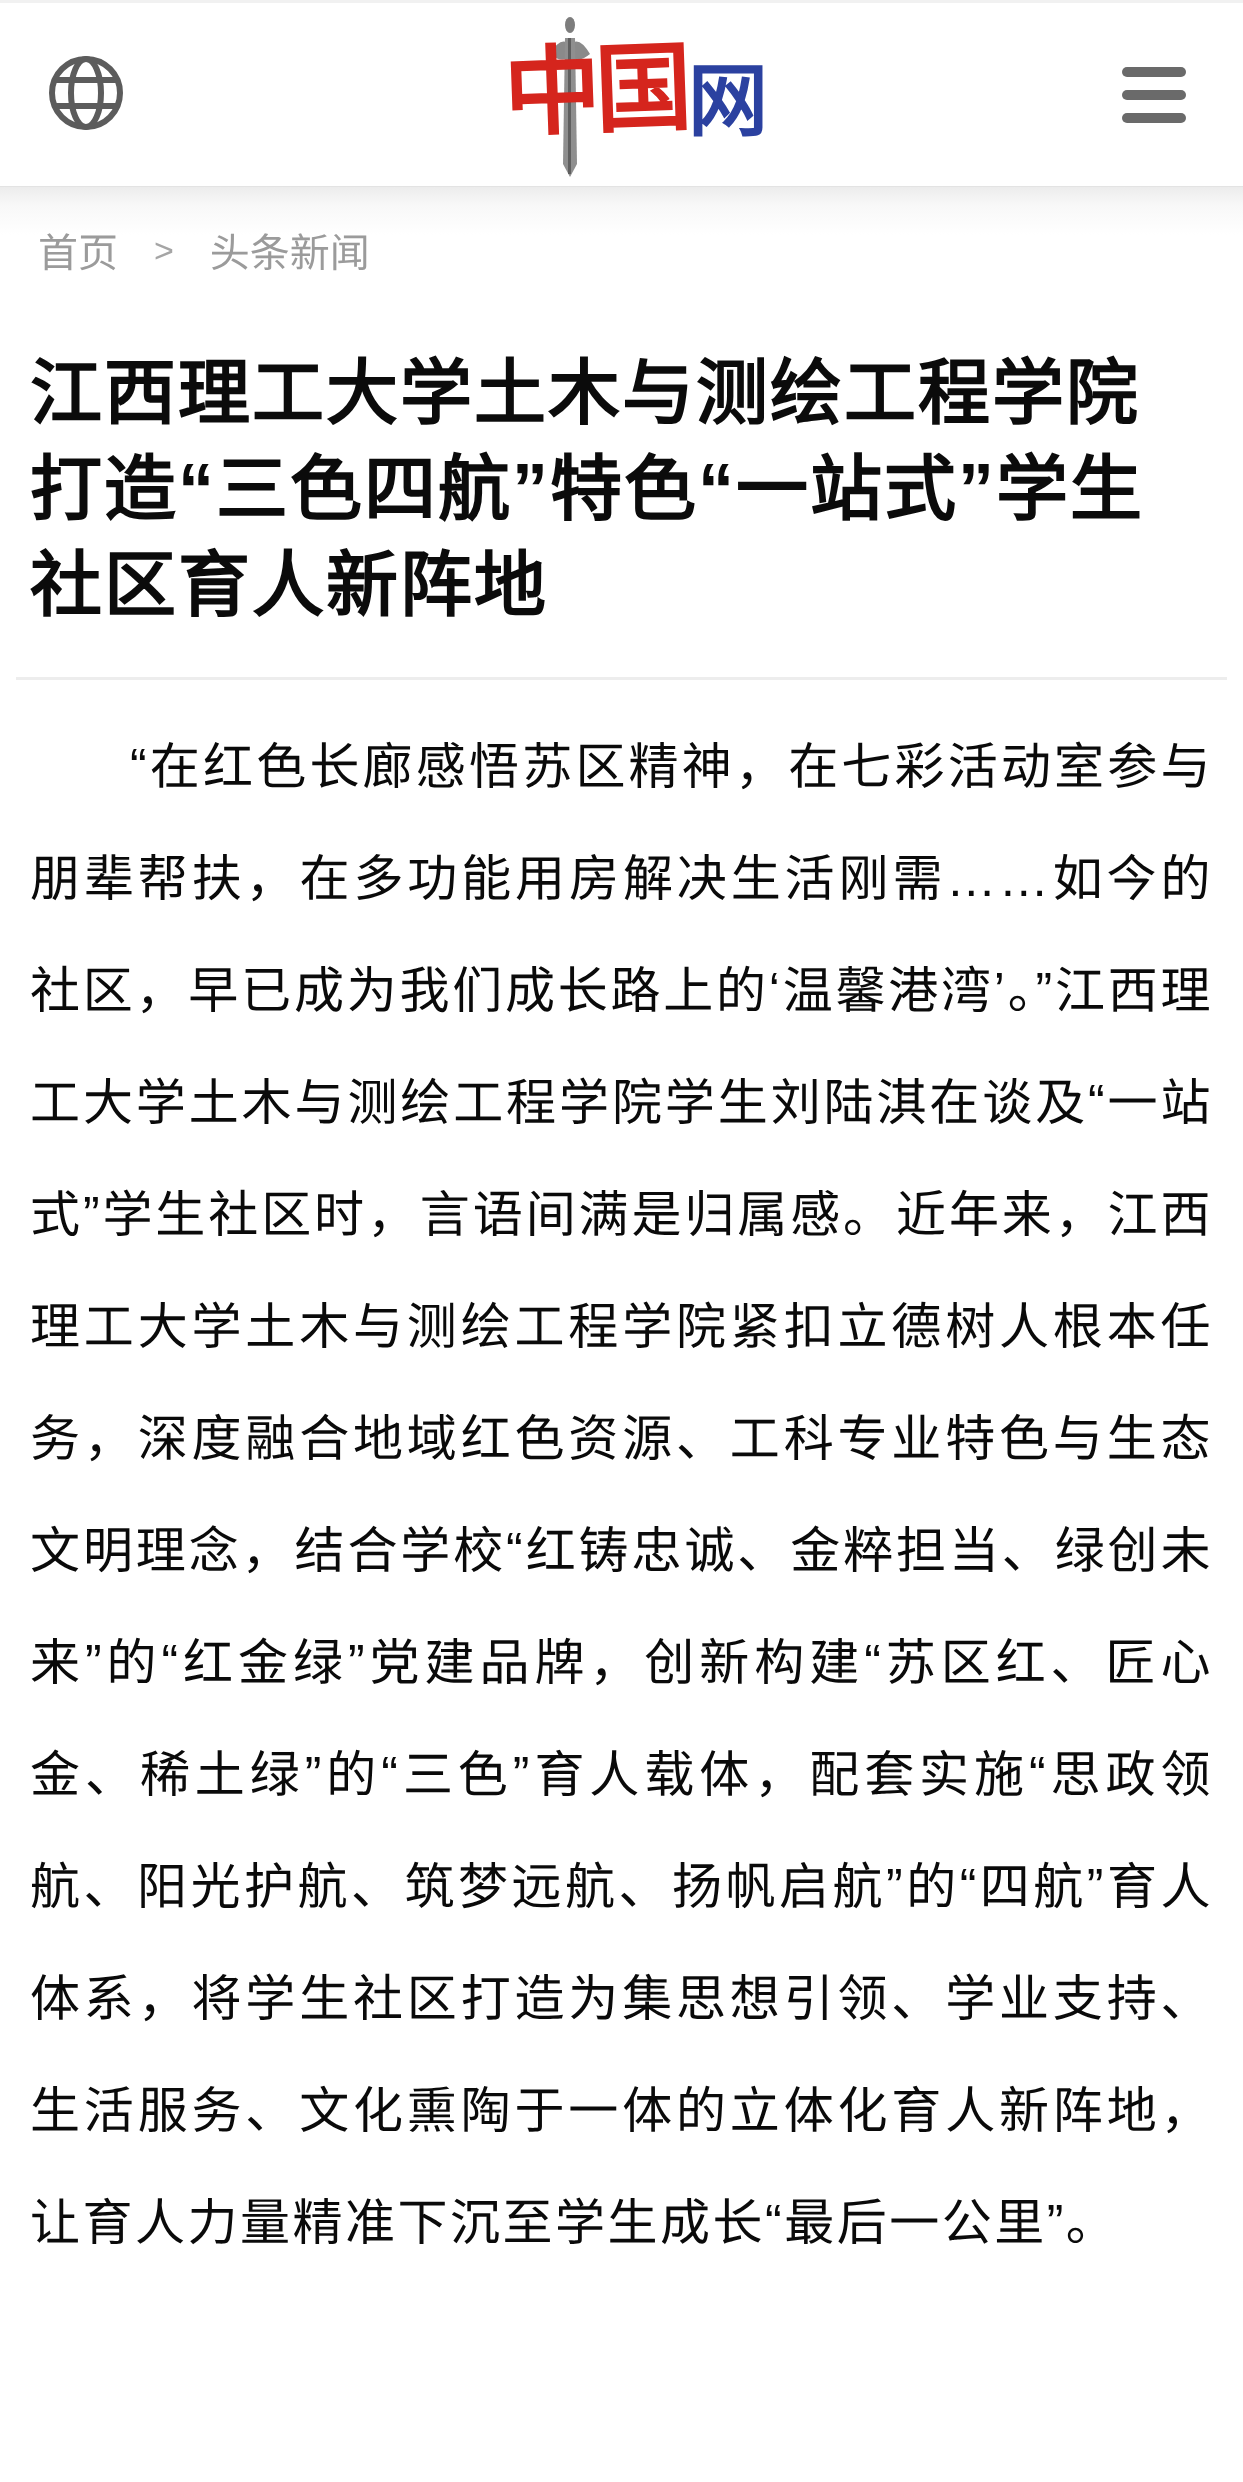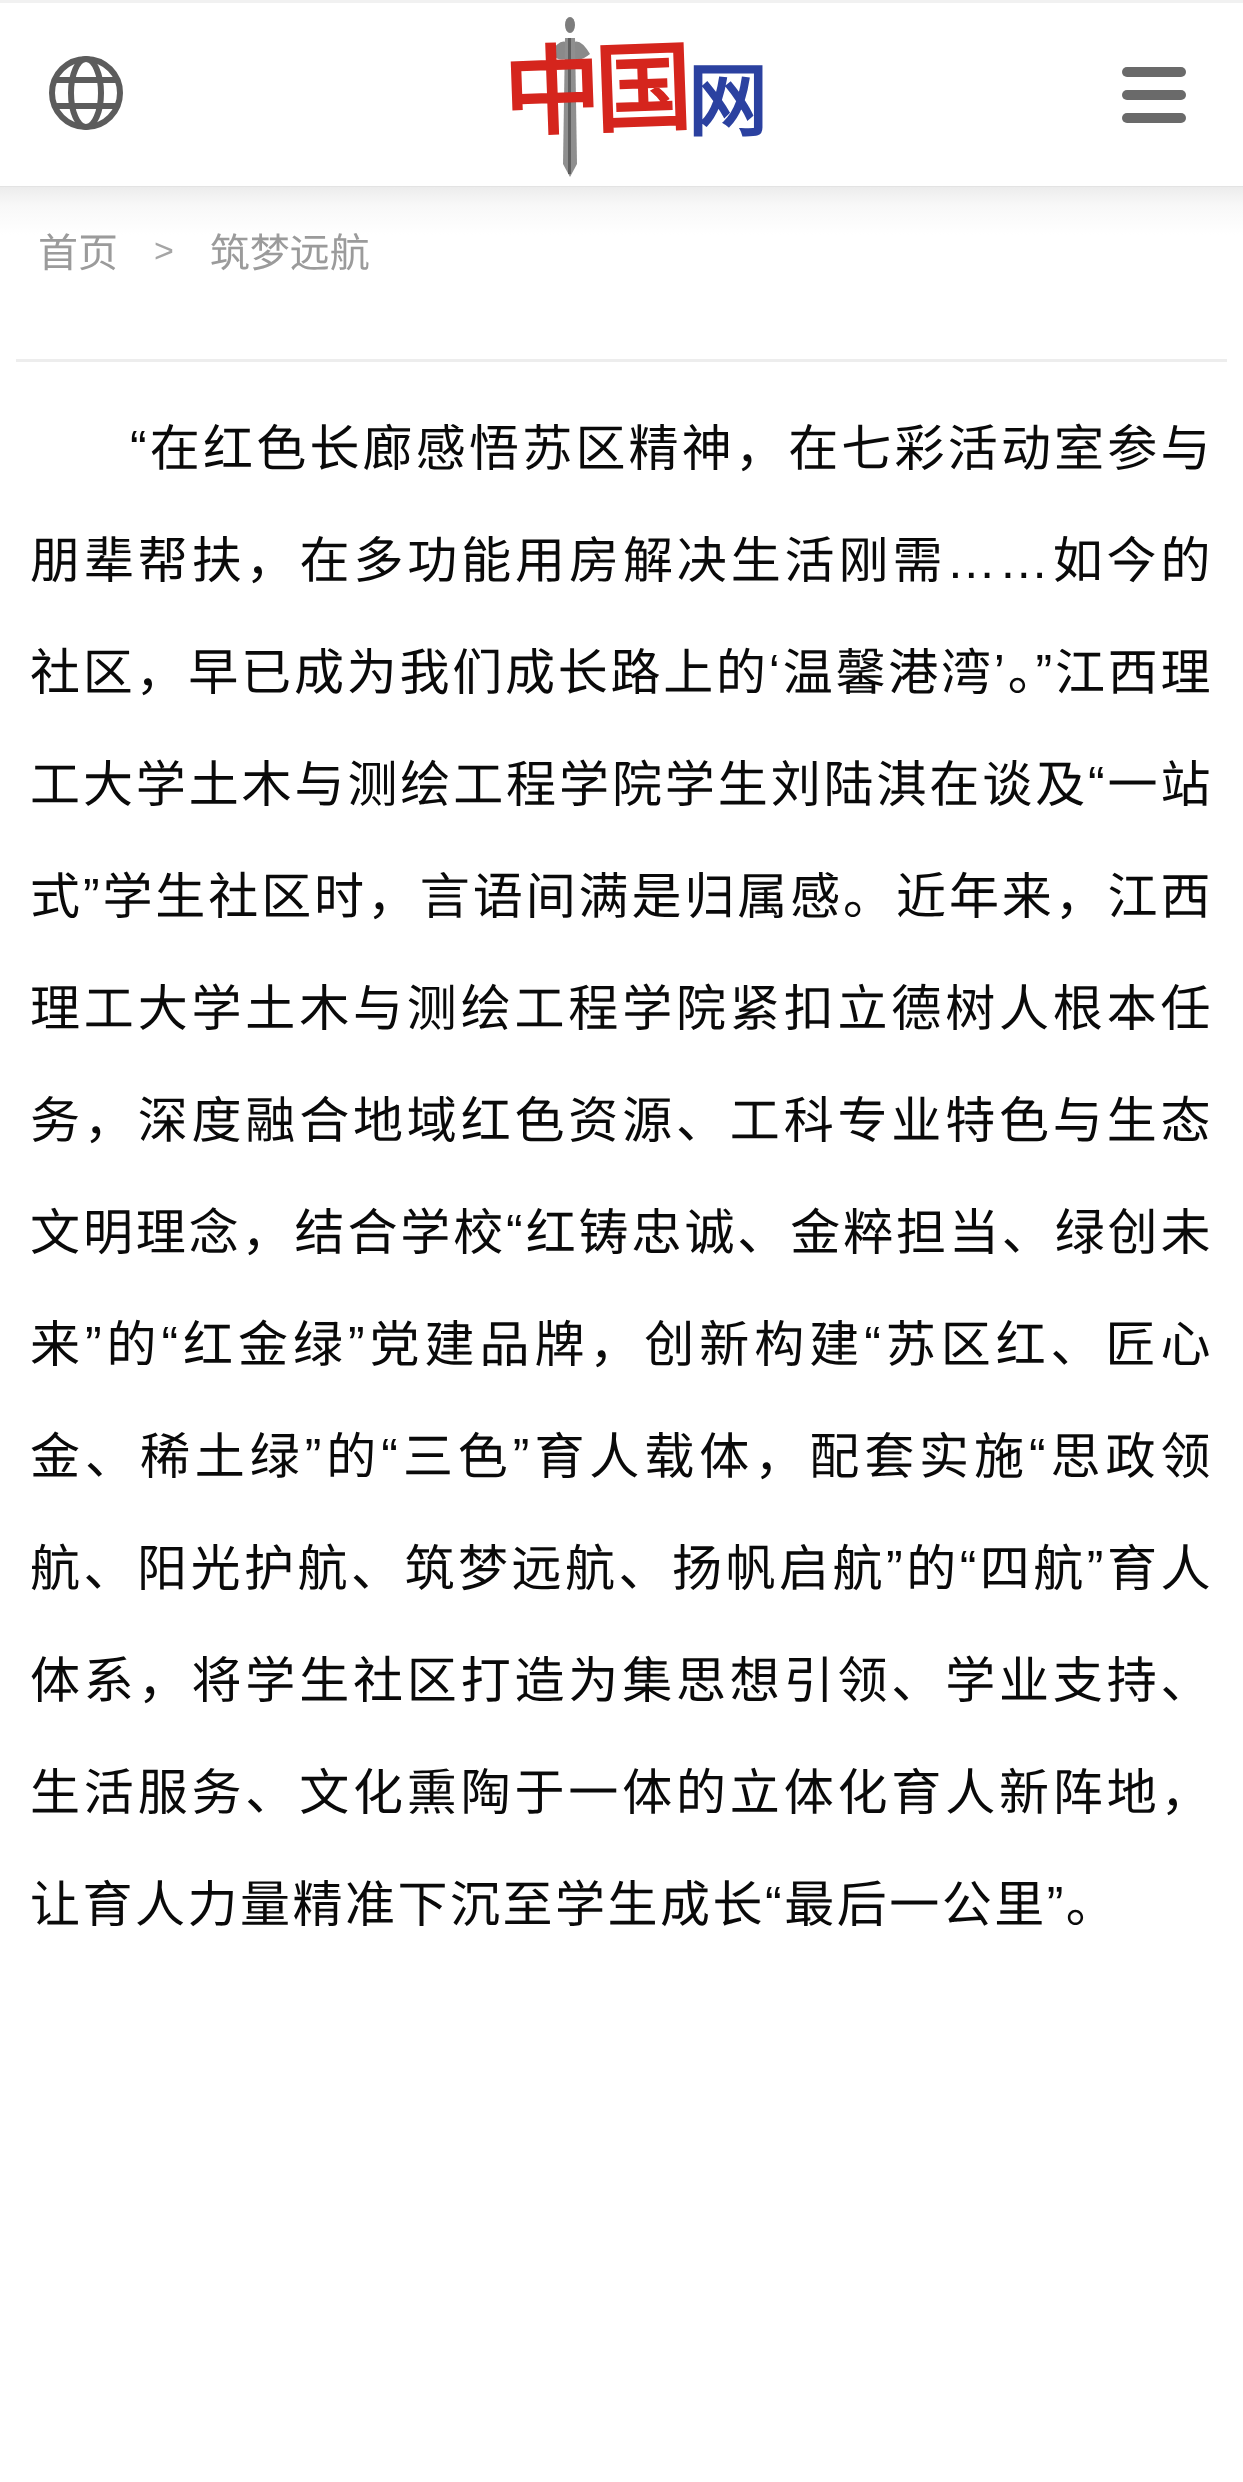--- a/index.html
+++ b/index.html
@@ -150,23 +150,24 @@
       <span class="bar"></span>
       <span class="bar"></span>
     </span>
   </button>
 </header>
 
 <div class="breadcrumb-band">
   <nav class="breadcrumb">
     <a href="#">首页</a>
     <span class="sep">&gt;</span>
-    <a href="#">筑梦远航</a>
+    <a href="#">头条新闻</a>
   </nav>
 </div>
 
 <article>
+  <h1 class="article-title">江西理工大学土木与测绘工程学院打造“三色四航”特色“一站式”学生社区育人新阵地</h1>
 
 
   <hr class="divider">
 
   <p class="article-body">“在红色长廊感悟苏区精神，在七彩活动室参与朋辈帮扶，在多功能用房解决生活刚需……如今的社区，早已成为我们成长路上的‘温馨港湾’。”江西理工大学土木与测绘工程学院学生刘陆淇在谈及“一站式”学生社区时，言语间满是归属感。近年来，江西理工大学土木与测绘工程学院紧扣立德树人根本任务，深度融合地域红色资源、工科专业特色与生态文明理念，结合学校“红铸忠诚、金粹担当、绿创未来”的“红金绿”党建品牌，创新构建“苏区红、匠心金、稀土绿”的“三色”育人载体，配套实施“思政领航、阳光护航、筑梦远航、扬帆启航”的“四航”育人体系，将学生社区打造为集思想引领、学业支持、生活服务、文化熏陶于一体的立体化育人新阵地，让育人力量精准下沉至学生成长“最后一公里”。</p>
 </article>
 
 </body></html>

